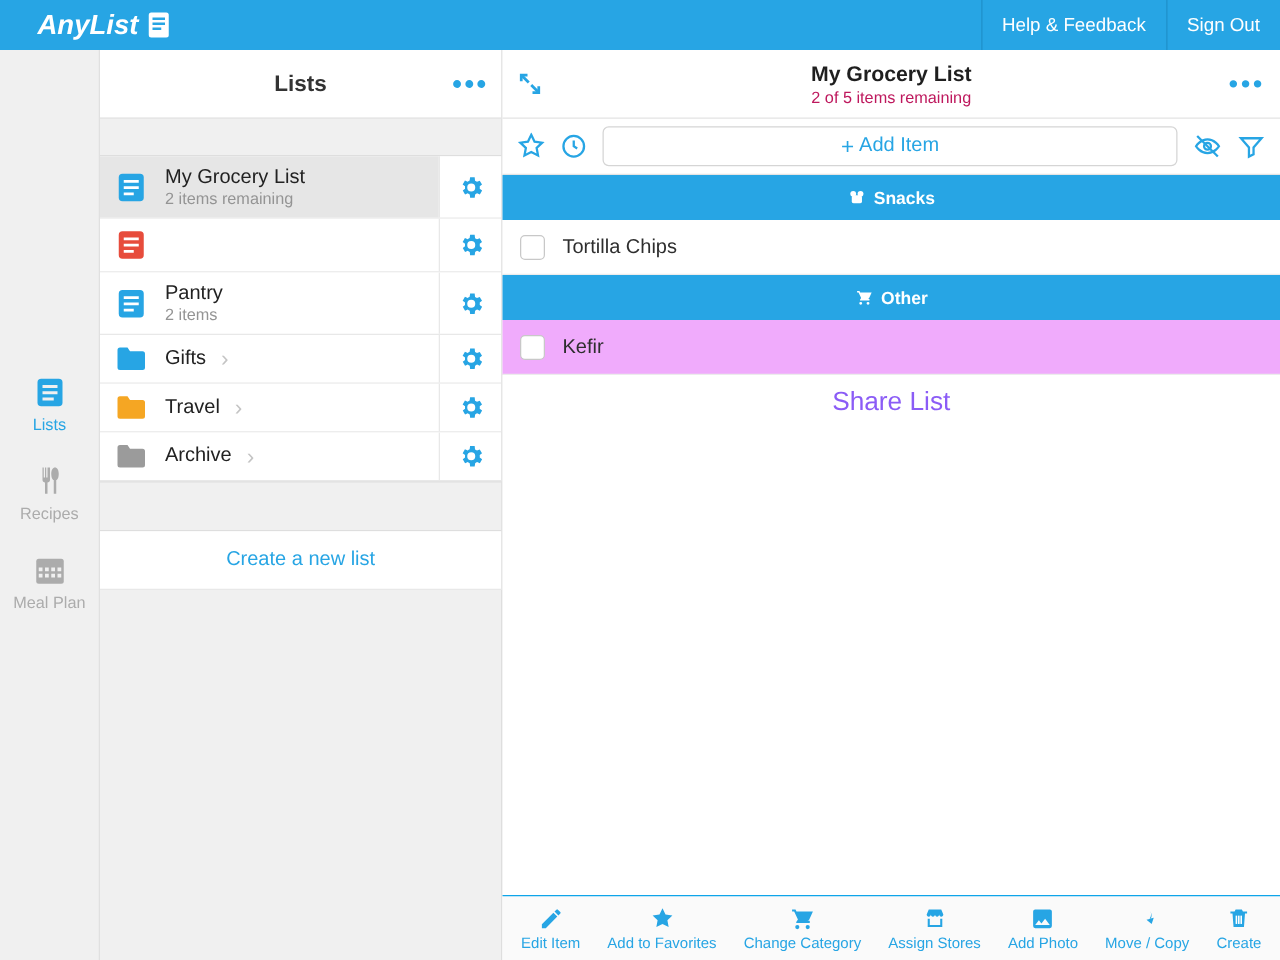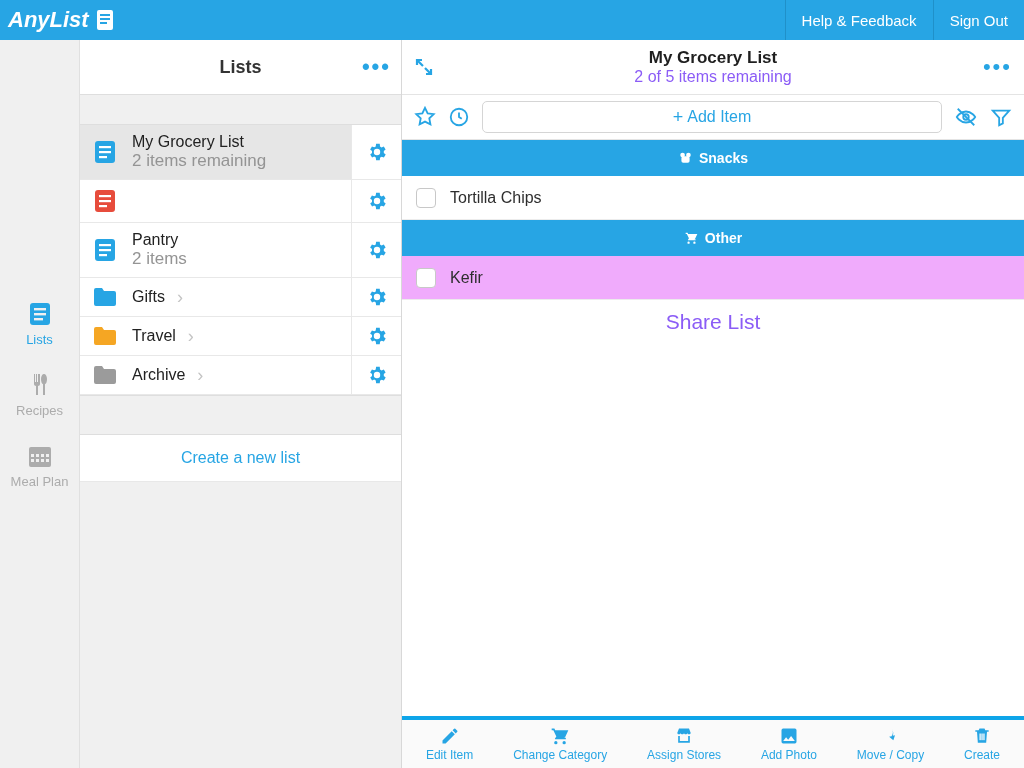--- a/index.html
+++ b/index.html
@@ -1,18 +1,18 @@
 <!DOCTYPE html>
 <html><head>
 <meta charset="utf-8">
 <style>
   * { box-sizing: border-box; margin: 0; padding: 0; font-family: -apple-system, "Helvetica Neue", Helvetica, Arial, sans-serif; }
   body { width:1024px; height:768px; overflow:hidden; background:#fff; }
   .topbar { height:40px; background:#27a5e4; display:flex; align-items:stretch; color:#fff; }
-  .topbar .brand { display:flex; align-items:center; padding:0 8px; font-style:italic; font-weight:700; font-size:22px; gap:6px; }
+  .topbar .brand { display:flex; align-items:center; padding:0 30px; font-style:italic; font-weight:700; font-size:22px; gap:6px; }
   .topbar .spacer { flex:1; }
   .topbar .top-btn { padding:0 16px; display:flex; align-items:center; font-size:15px; border-left:1px solid #1f90c9; cursor:pointer; }
 
   .main { display:flex; height:calc(768px - 40px); }
 
   
   .rail { width:80px; background:#f0f0f0; border-right:1px solid #e0e0e0; display:flex; flex-direction:column; align-items:center; padding-top:260px; gap:24px; }
   .rail .rail-item { display:flex; flex-direction:column; align-items:center; color:#acacac; font-size:13px; gap:4px; cursor:pointer; }
   .rail .rail-item.active { color:#27a5e4; }
   .rail .rail-icon { width:28px; height:28px; }
@@ -21,47 +21,47 @@
   .listcol { width:322px; border-right:1px solid #d8d8d8; background:#f0f0f0; display:flex; flex-direction:column; }
   .listcol-header { height:55px; background:#fff; border-bottom:1px solid #dedede; display:flex; align-items:center; justify-content:center; position:relative; font-size:18px; font-weight:600; color:#333; }
   .listcol-header .dots { position:absolute; right:10px; color:#27a5e4; font-size:22px; cursor:pointer; letter-spacing:2px; }
   .lists-gap { height:30px; background:#f0f0f0; border-bottom:1px solid #dedede; }
   .list-row { background:#fff; border-bottom:1px solid #e8e8e8; display:flex; align-items:stretch; }
   .list-row.folder .name { font-weight:400; }
   .list-row .main-click { flex:1; display:flex; align-items:center; padding:8px 10px; gap:12px; cursor:pointer; }
   .list-row.selected .main-click { background:#e6e6e6; }
   .list-row .icon-slot { width:30px; display:flex; justify-content:center; }
   .list-row .texts .name { font-size:16px; color:#222; }
-  .list-row .texts .sub { font-size:17px; color:#949494; display:flex; align-items:center; gap:4px; }
+  .list-row .texts .sub { font-size:13px; color:#949494; display:flex; align-items:center; gap:4px; }
   .list-row .chevron { color:#c4c4c4; font-size:18px; padding-right:6px; display:flex; align-items:center; }
   .list-row .gear-cell { width:50px; border-left:1px solid #e8e8e8; display:flex; align-items:center; justify-content:center; color:#27a5e4; cursor:pointer; }
   .lists-bottom-gap { height:40px; background:#f0f0f0; border-top:1px solid #dedede; border-bottom:1px solid #dedede; }
   .create-row { background:#fff; text-align:center; padding:14px 16px; color:#27a5e4; font-size:16px; cursor:pointer; border-bottom:1px solid #e8e8e8; }
 
   
   .detail { flex:1; display:flex; flex-direction:column; background:#fff; position:relative; }
   .detail-header { height:55px; border-bottom:1px solid #e4e4e4; display:flex; align-items:center; position:relative; }
   .detail-header .expand { position:absolute; left:12px; color:#27a5e4; cursor:pointer; }
   .detail-header .titles { flex:1; text-align:center; }
   .detail-header .title { font-weight:700; font-size:17px; color:#1f1f1f; }
-  .detail-header .subtitle { font-size:16px; color:#8b5cf6; }
+  .detail-header .subtitle { font-size:13px; color:#be185d; }
   .detail-header .dots { position:absolute; right:12px; color:#27a5e4; font-size:22px; letter-spacing:2px; cursor:pointer; }
 
   .addbar { height:45px; border-bottom:1px solid #e4e4e4; display:flex; align-items:center; padding:0 12px; gap:12px; }
   .addbar .iconbtn { color:#27a5e4; cursor:pointer; }
   .addbar .addfield { flex:1; height:32px; border:1px solid #d5d5d5; border-radius:5px; display:flex; align-items:center; justify-content:center; color:#27a5e4; font-size:16px; cursor:text; gap:4px; }
 
   .cat-header { background:#27a5e4; color:#fff; font-size:14px; font-weight:600; height:36px; display:flex; align-items:center; justify-content:center; gap:6px; }
   .item-row { height:44px; display:flex; align-items:center; padding:0 14px; gap:14px; border-bottom:1px solid #ececec; cursor:pointer; }
   .item-row.selected { background:#f0abfc; }
   .item-row .checkbox { width:20px; height:20px; border:1.5px solid #c8c8c8; border-radius:4px; background:#fff; }
   .item-row .item-name { font-size:16px; color:#2e2e2e; }
   .share-row { height:44px; display:flex; align-items:center; justify-content:center; color:#8b5cf6; font-size:21px; cursor:pointer;text-align:right;}
 
-  .action-bar { position:absolute; bottom:0; left:0; right:0; height:52px; border-top:4px solid #0ea5e9; background:#fafafa; display:flex; align-items:center; justify-content:space-around; padding:0 4px;margin-top:40px;}
+  .action-bar { position:absolute; bottom:0; left:0; right:0; height:52px; border-top:1px solid #0ea5e9; background:#fafafa; display:flex; align-items:center; justify-content:space-around; padding:0 4px;margin-top:40px;}
   .action-bar .action { display:flex; flex-direction:column; align-items:center; color:#27a5e4; font-size:12px; gap:2px; cursor:pointer; }
   .action-bar .action svg { width:22px; height:20px; }
 
   svg { display:block; }
 </style>
 </head>
 <body>
 
 <div class="topbar">
   <div class="brand">
@@ -323,20 +323,26 @@
 
     <div class="action-bar">
       <div class="action">
         <svg viewBox="0 0 24 24" fill="#27a5e4">
             <path d="M3 17.25V21h3.75L17.8 9.94l-3.75-3.75L3 17.25zM20.7 7.04a1 1 0 0 0 0-1.41l-2.34-2.34a1 1 0 0 0-1.41 0l-1.83 1.83 3.75 3.75 1.83-1.83z"></path>
           </svg>
         <span>Edit Item</span>
       </div>
       <div class="action">
         <svg viewBox="0 0 24 24" fill="#27a5e4">
+            <path d="M12 2l2.9 6 6.6.9-4.8 4.6 1.2 6.5L12 17l-5.9 3 1.2-6.5L2.5 8.9 9.1 8 12 2z"></path>
+          </svg>
+        <span>Add to Favorites</span>
+      </div>
+      <div class="action">
+        <svg viewBox="0 0 24 24" fill="#27a5e4">
             <path d="M7 18a2 2 0 1 0 0 4 2 2 0 0 0 0-4zm10 0a2 2 0 1 0 0 4 2 2 0 0 0 0-4zM7.2 14h9.4c.8 0 1.4-.4 1.8-1.1L22 5H6.2L5.3 3H2v2h2l3.6 7.6L6 15c-.3.6.1 1 .7 1H19v-2H7.2z"></path>
           </svg>
         <span>Change Category</span>
       </div>
       <div class="action">
         <svg viewBox="0 0 24 24" fill="#27a5e4">
             <path d="M4 10h16v10H4z" opacity="0"></path>
             <path d="M20 8l-2-5H6L4 8c0 1.1.9 2 2 2s2-.9 2-2c0 1.1.9 2 2 2s2-.9 2-2c0 1.1.9 2 2 2s2-.9 2-2c0 1.1.9 2 2 2s2-.9 2-2zM5 12v8h14v-8h-2v6H7v-6H5z"></path>
           </svg>
         <span>Assign Stores</span>

